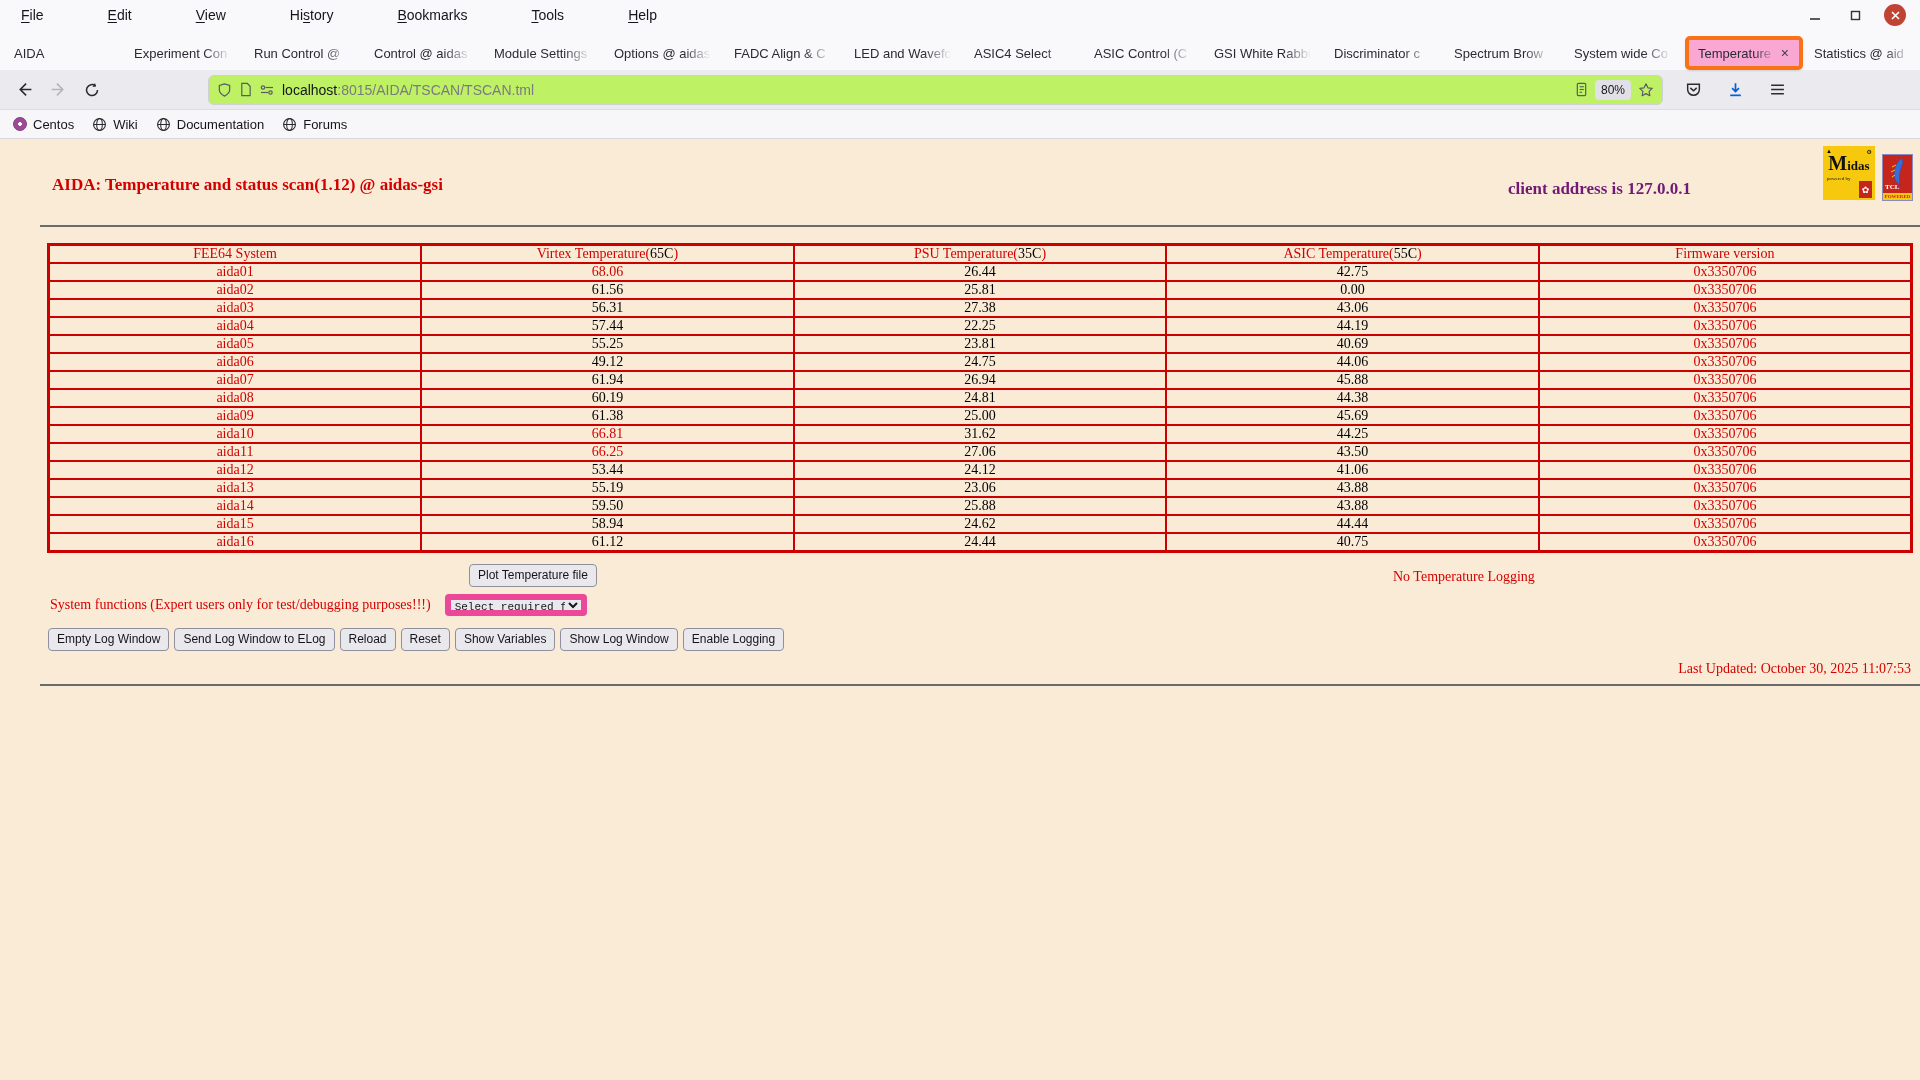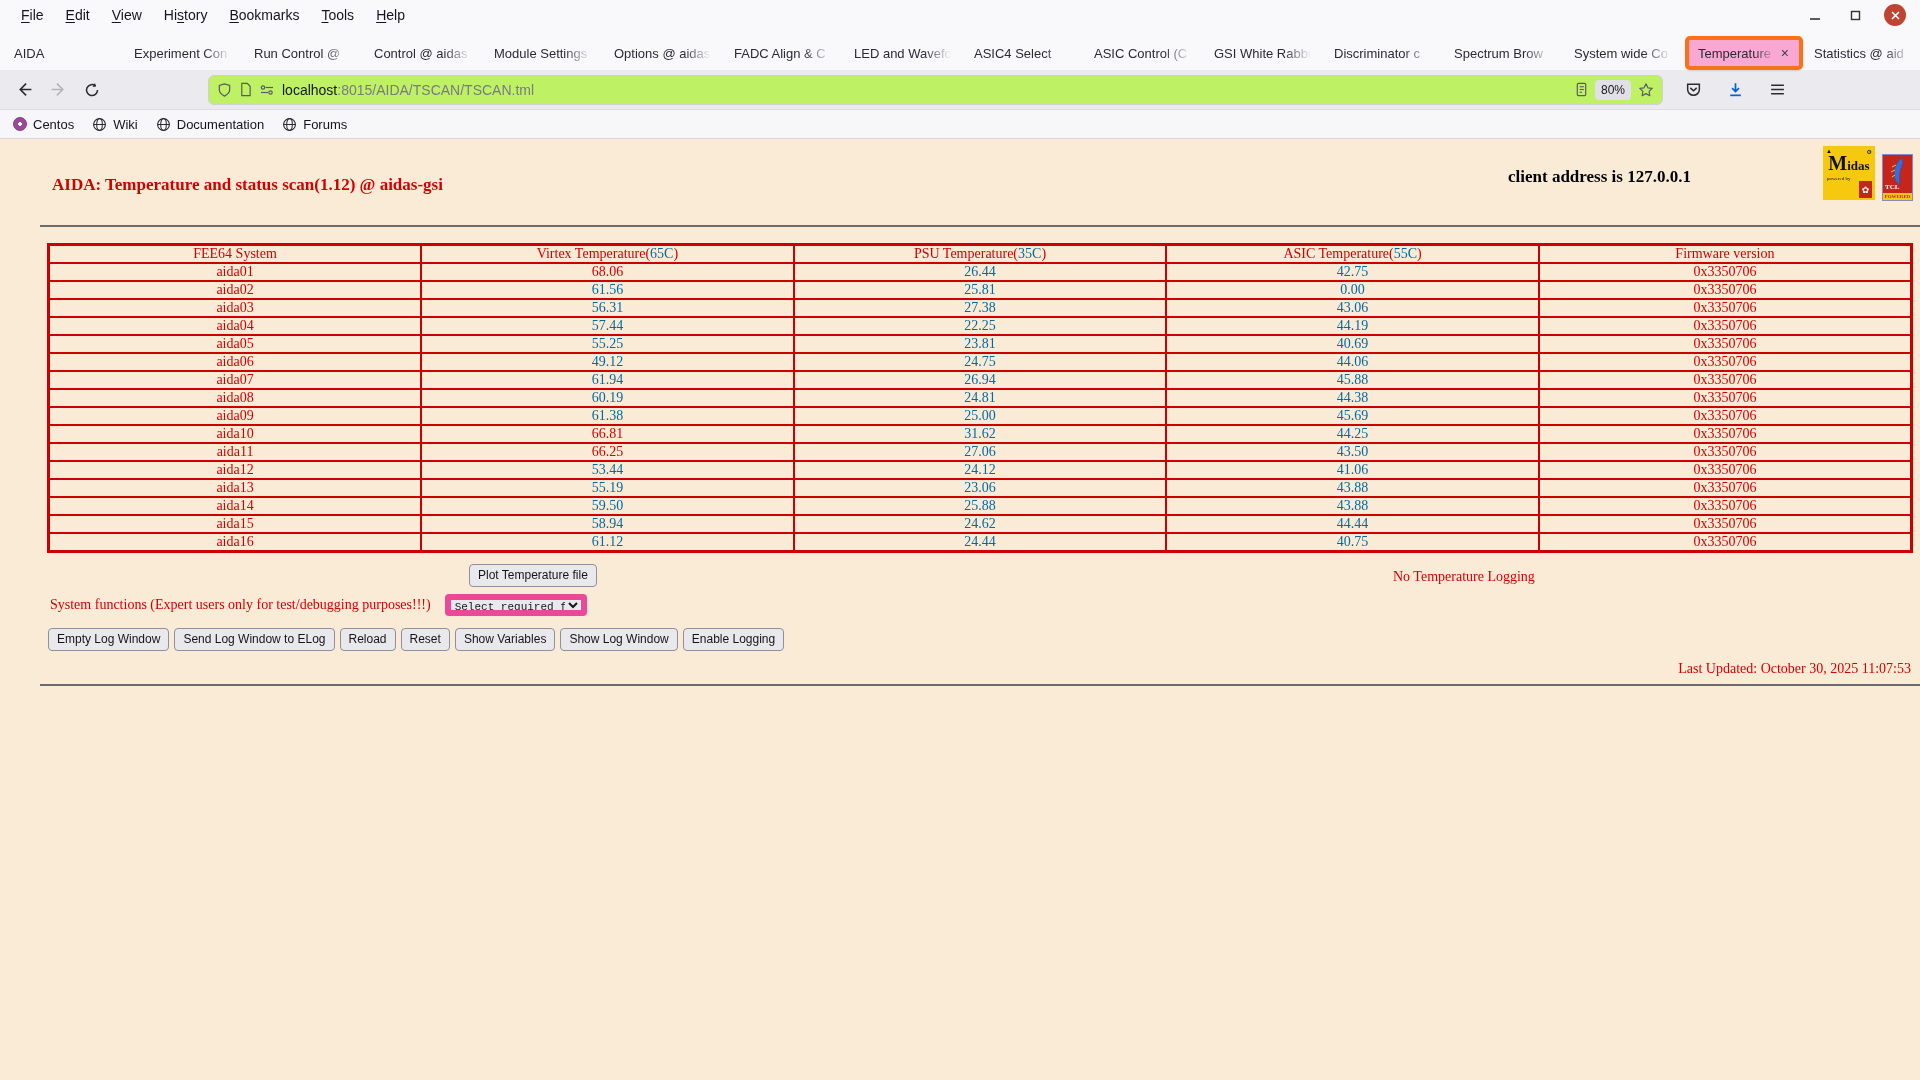--- a/index.html
+++ b/index.html
@@ -6,21 +6,21 @@
   html,body { width:1920px; height:1080px; overflow:hidden; }
   body { font-family:"Liberation Sans", sans-serif; background:#faebd7; }
 
   .window { width:1920px; height:1080px; display:flex; flex-direction:column; }
 
   
   .menubar {
     height:30px; background:#f9f9fb; display:flex; align-items:center;
     justify-content:space-between; padding:0 10px; flex:none;
   }
-  .menu-items { display:flex; align-items:flex-start; }
+  .menu-items { display:flex; align-items:flex-start;gap:42px; }
   .menu-item { font-size:14px; color:#15141a; padding:3px 11px; border-radius:3px; }
   .menu-item u { text-decoration:underline; text-underline-offset:2px; }
   .win-controls { display:flex; align-items:center; gap:18px; padding-right:4px; }
   .wc { width:22px; height:22px; display:flex; align-items:center; justify-content:center; color:#333; }
   .wc svg { display:block; }
   .wc-close { background:#bf4434; border-radius:50%; color:#fff; }
 
   .tabbar { height:40px; background:#f9f9fb; display:flex; align-items:flex-end; padding:0 4px; flex:none; }
   .tabs { display:flex; height:34px; }
   .tab {
@@ -61,21 +61,21 @@
   .bm-icon { width:15px; height:15px; display:flex; align-items:center; justify-content:center; }
   .centos-dot { width:14px; height:14px; border-radius:50%;
     background:radial-gradient(circle at 50% 50%, #fff 0 2px, #9c4a98 2px 7px); border:1px solid #7d3a7a; }
 
   
   .content { flex:1; background:#faebd7; position:relative;
     font-family:"Liberation Serif","DejaVu Serif",serif;padding-left:40px; }
 
   .page-header { position:relative; height:86px; }
   .page-title { position:absolute; left:12px; top:36px; font-size:17px; font-weight:bold; color:#d40000; }
-  .client-address { position:absolute; left:1468px; top:28px; font-size:17px; font-weight:bold; color:#000000; }
+  .client-address { position:absolute; left:1468px; top:40px; font-size:17px; font-weight:bold; color:#701a75; }
   .logos { position:absolute; right:7px; top:7px; display:flex; gap:7px; align-items:flex-start; }
   .midas-logo { width:52px; height:54px; background:#f6c80e; position:relative;
     font-family:"Liberation Serif",serif; overflow:hidden; }
   .midas-top { display:flex; justify-content:space-between; padding:2px 3px 0 3px; }
   .midas-top span { font-size:6px; }
   .midas-word { text-align:center; font-weight:bold; color:#111; font-size:13px; line-height:13px; margin-top:2px; }
   .midas-word .bigM { font-size:20px; }
   .midas-powered { font-size:5px; color:#111; margin:4px 0 0 4px; }
   .midas-tcl { position:absolute; right:3px; bottom:2px; width:13px; height:17px; background:#c6251b;
     color:#fff; font-size:9px; display:flex; align-items:center; justify-content:center; }
@@ -87,21 +87,21 @@
     font-size:5px; font-weight:bold; text-align:center; line-height:7px; }
 
   hr.rule { border:none; border-top:2px solid #6b6b6b; margin:0; }
 
   .table-wrap { margin:16px 7px 0 7px; }
   table.tscan { width:100%; border-collapse:collapse; border:3px solid #cc0000;
     font-size:14px; text-align:center; table-layout:fixed; }
   table.tscan th, table.tscan td { border:2px solid #cc0000; height:17px; padding:0 2px;
     font-weight:normal; white-space:nowrap; overflow:hidden; }
   .t-red { color:#d40000; }
-  .t-green { color:#0369a1; }
+  .t-green { color:#000000; }
 
   .plot-row { position:relative; height:32px; margin-top:9px; }
   .btn {
     background:#e9e9ed; border:1px solid #8f8f9d; border-radius:4px;
     font-family:"Liberation Sans",sans-serif; font-size:12px; color:#15141a;
     padding:3px 8px; line-height:1.25;
   }
   .plot-btn { position:absolute; left:429px; top:2px; }
   .logging-status { position:absolute; left:1353px; top:7px; color:#d40000; font-size:14px; }
 

